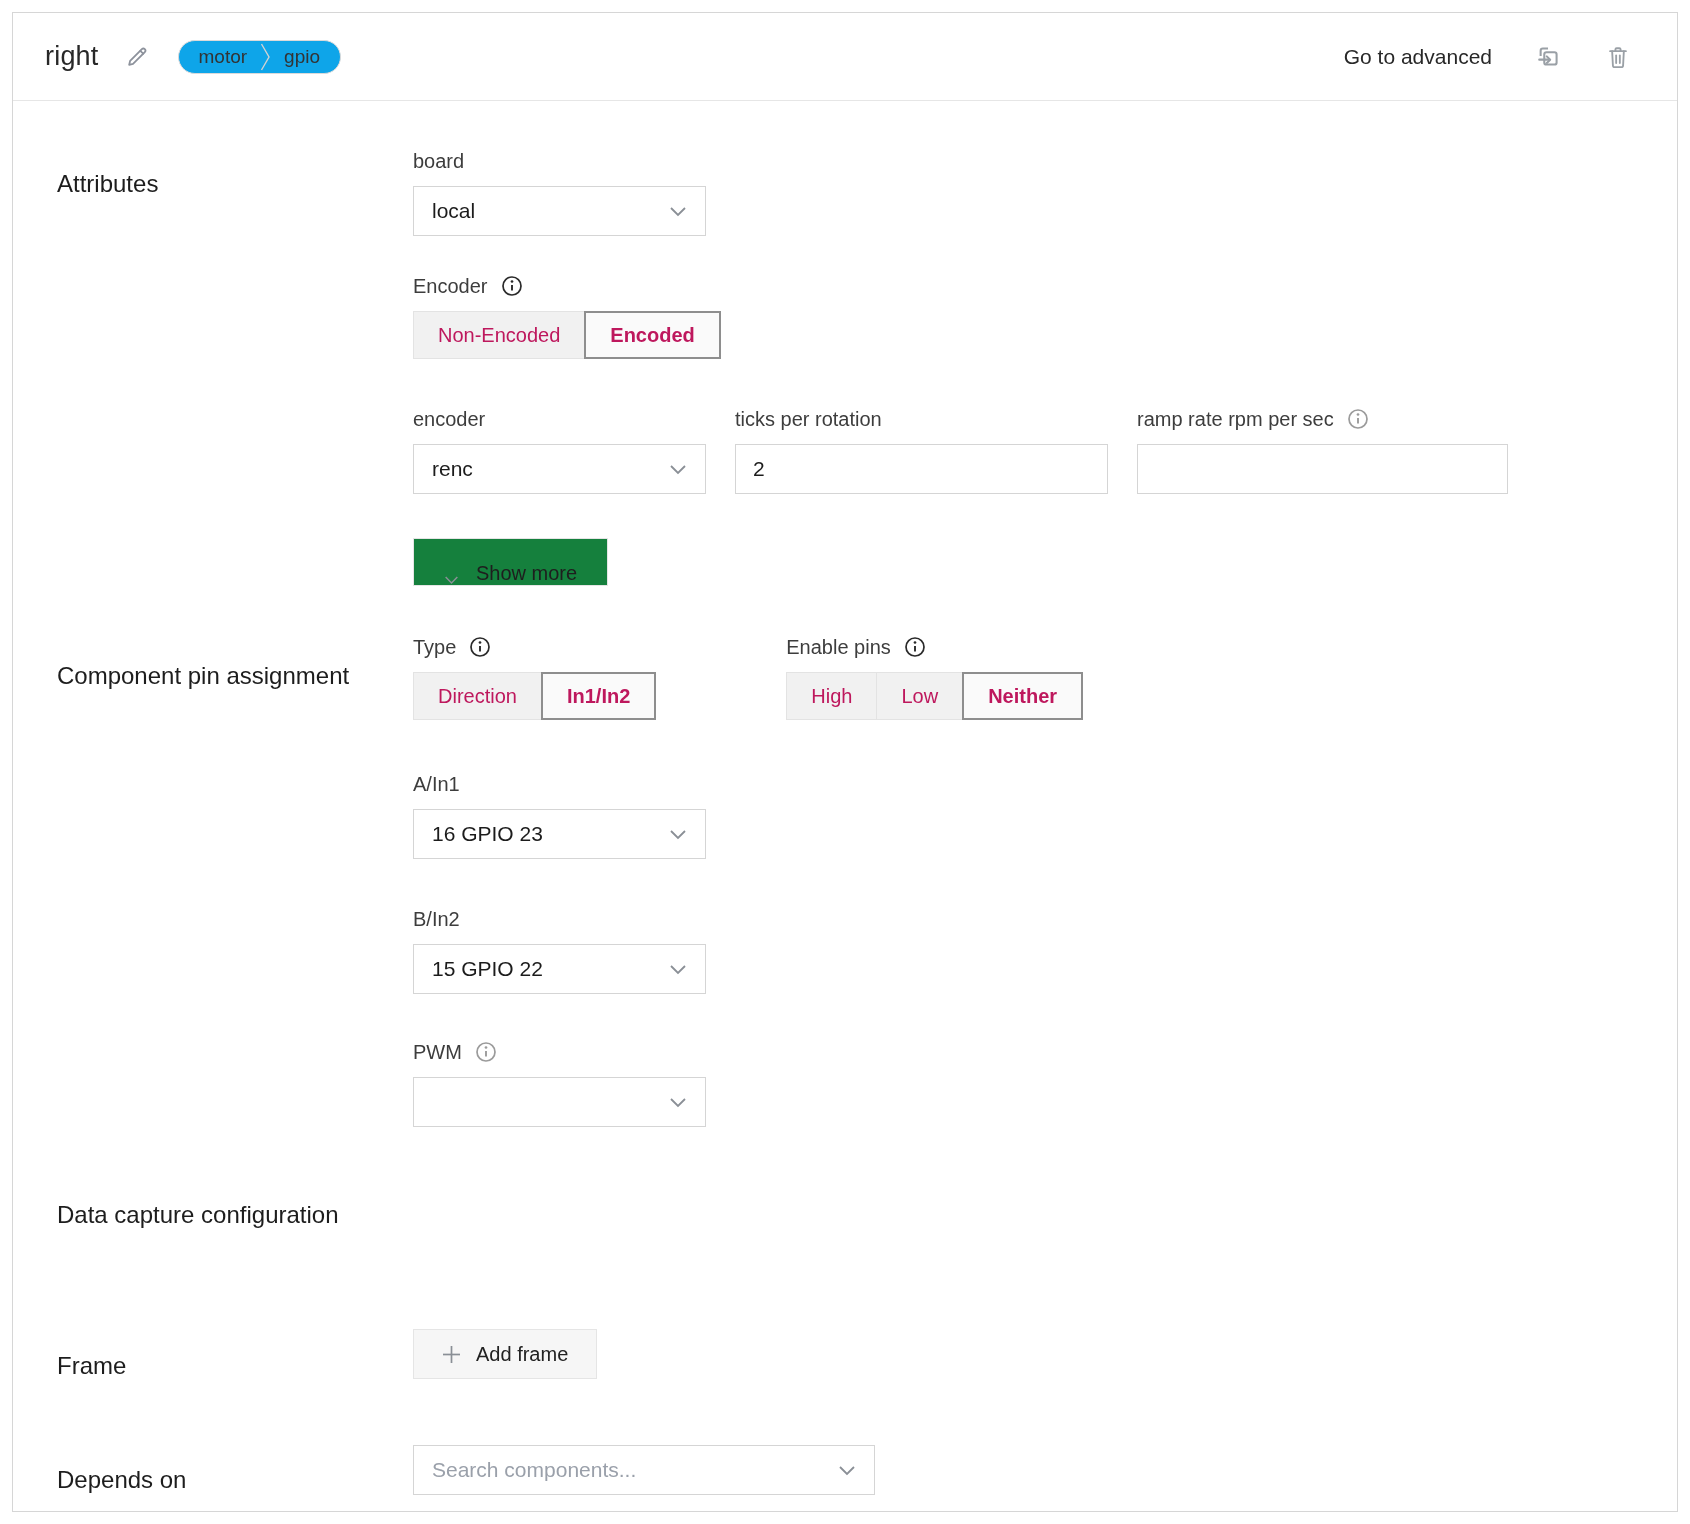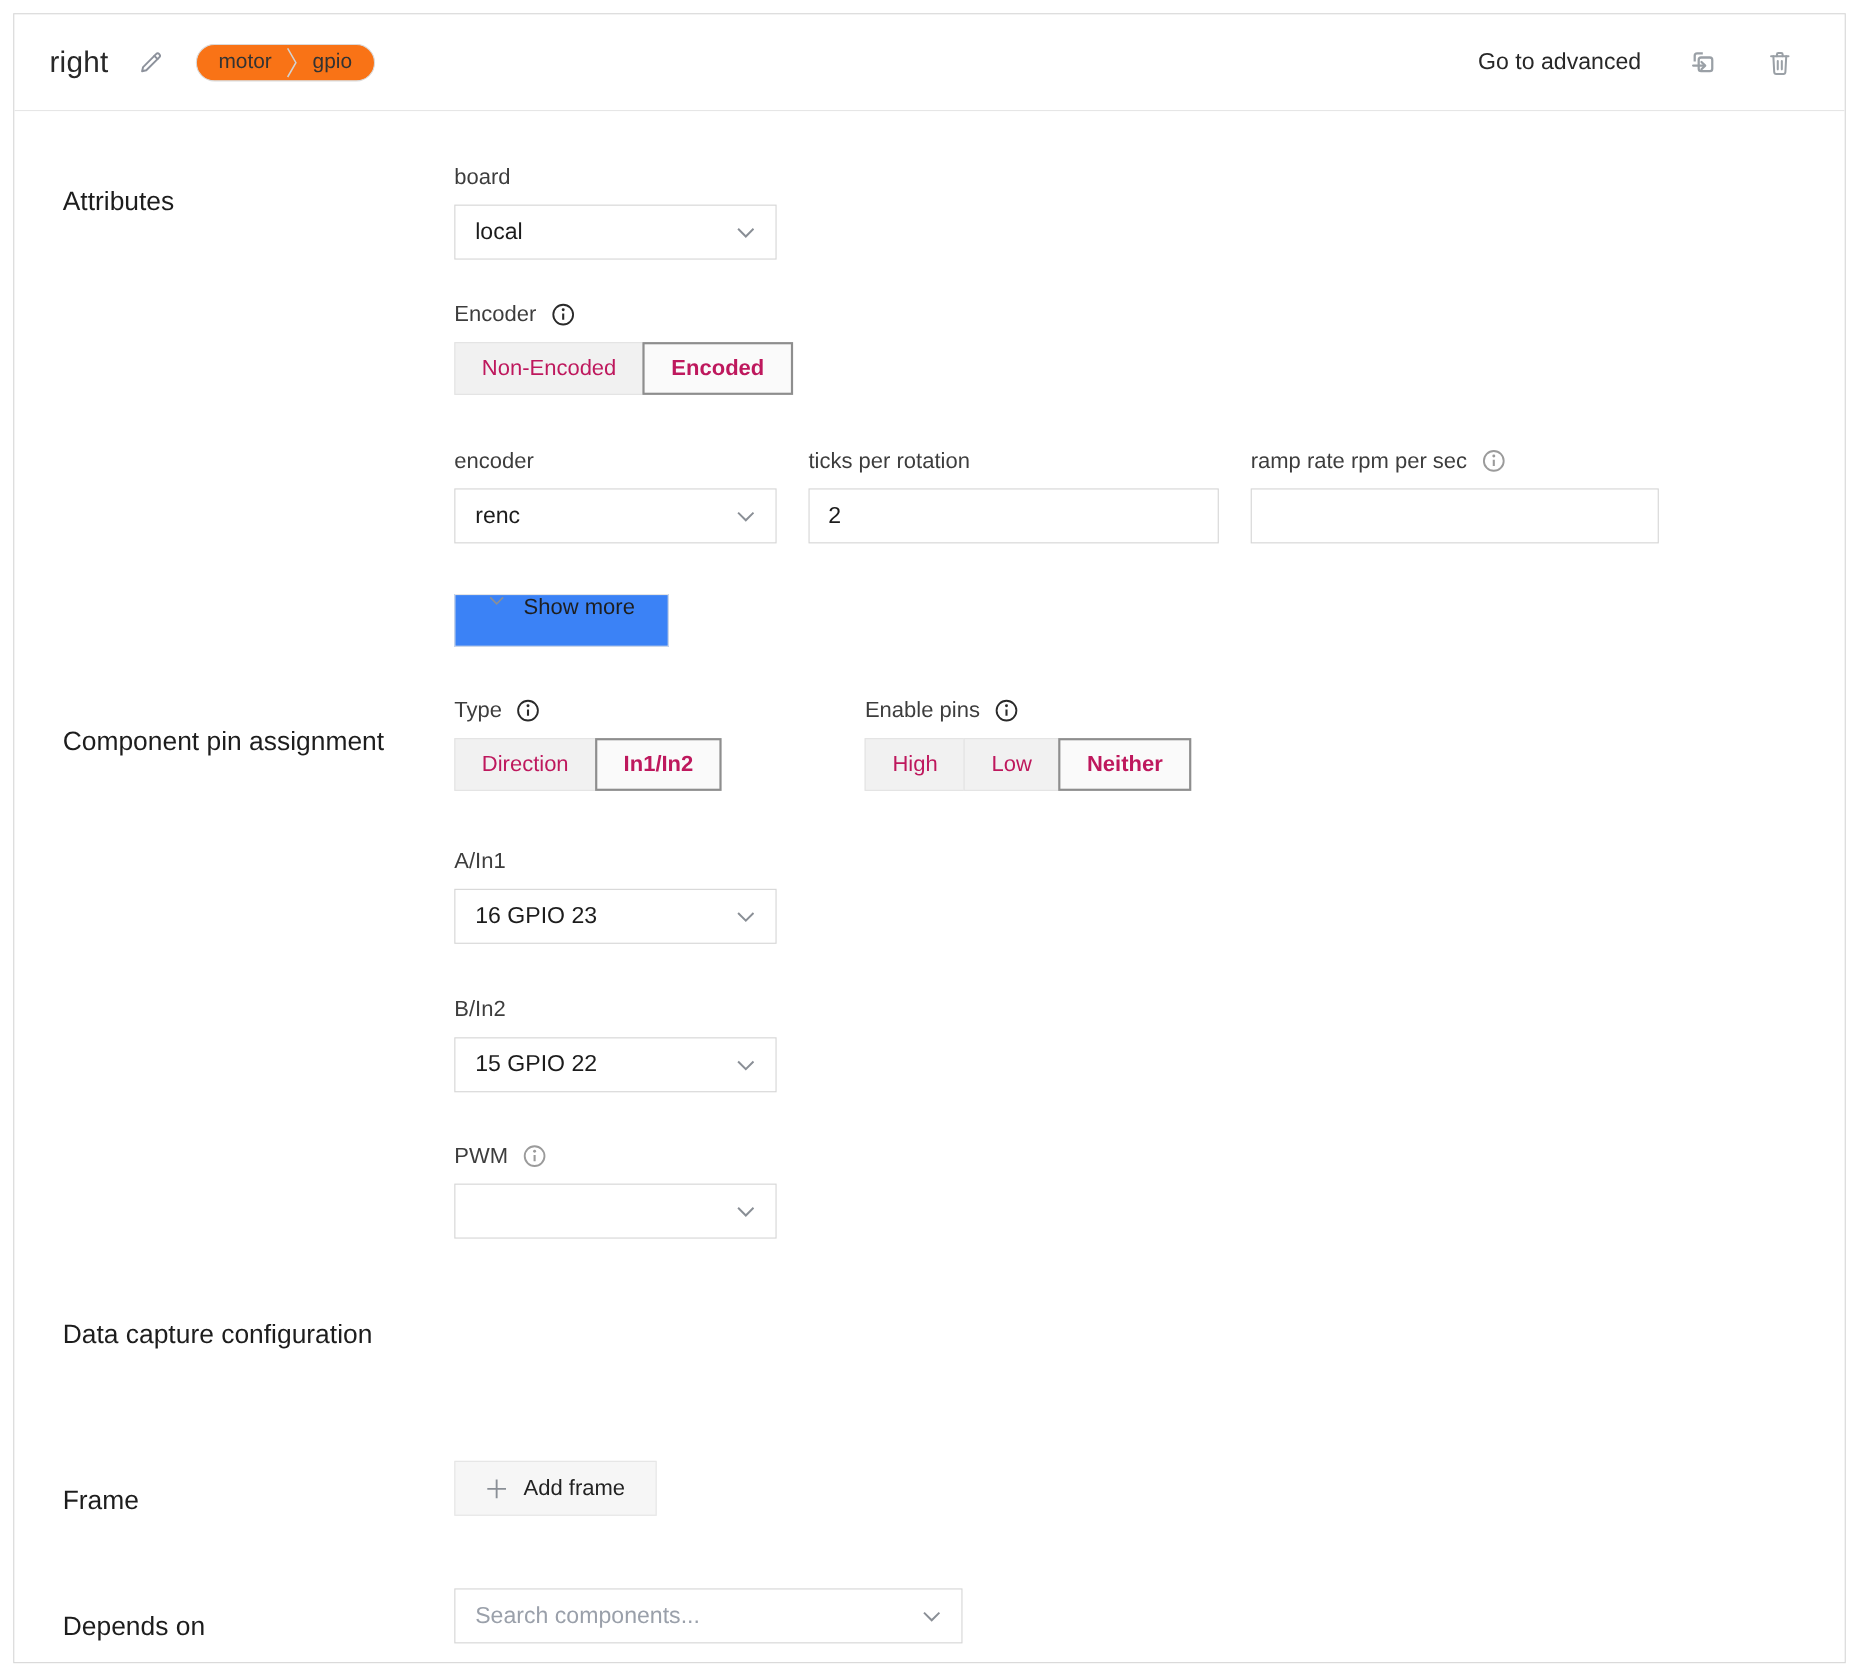--- a/index.html
+++ b/index.html
@@ -4,21 +4,21 @@
 <style>
   * { box-sizing: border-box; margin: 0; padding: 0; }
   html,body { width:1690px; height:1524px; background:#ffffff; font-family:"Liberation Sans", sans-serif; }
   .card { position:absolute; left:12px; top:12px; right:12px; bottom:12px; background:#fff; border:1px solid #d6d6d6; overflow:hidden; }
 
   
   .hdr { height:88px; display:flex; align-items:center; justify-content:space-between; padding:0 46px 0 32px; border-bottom:1px solid #e6e6e6; }
   .hdr-left { display:flex; align-items:center; }
   .title { font-size:27px; font-weight:400; color:#282828; letter-spacing:.2px; }
   .pencil { margin-left:26px; display:flex; align-items:center; cursor:pointer; }
-  .badge { margin-left:28px; height:34px; display:flex; align-items:center; border:1px solid #dadada; background:#f97316; border-radius:17px; padding:0 20px; }
+  .badge { margin-left:28px; height:34px; display:flex; align-items:center; border:1px solid #dadada; background:#0ea5e9; border-radius:17px; padding:0 20px; }
   .badge .tag { font-size:19px; color:#333; }
   .badge .divider { margin:0 13px; display:flex; align-items:center; }
   .hdr-right { display:flex; align-items:center; }
   .advanced { font-size:21px; color:#282828; cursor:pointer; }
   .icon-btn { background:none; border:none; cursor:pointer; display:flex; align-items:center; margin-left:42px; padding:0; }
 
   
   .main { padding:46px 0 0 44px; }
   .row { display:flex; }
   .row-label { width:356px; flex-shrink:0; font-size:24px; color:#1d1d1d; line-height:38px; }
@@ -30,21 +30,21 @@
   .select .ph { color:#9aa0aa; }
 
   .text-input { width:373px; height:50px; border:1px solid #d5d5d5; padding:0 17px; font-size:21px; color:#1c1c1c; font-family:"Liberation Sans", sans-serif; outline:none; background:#fff; }
 
   .segmented { display:flex; }
   .seg { height:48px; display:flex; align-items:center; padding:0 24px; background:#f1f1f1; border:1px solid #e3e3e3; margin-left:-1px; font-size:20px; color:#be185d; cursor:pointer; font-family:"Liberation Sans", sans-serif; }
   .seg:first-child { margin-left:0; }
   .seg.selected { background:#fafafa; border:2px solid #8e8e8e; font-weight:bold; color:#be185d; position:relative; z-index:1; }
 
   .ghost-btn { height:50px; display:inline-flex; align-items:center; gap:15px; padding:0 28px; background:#f6f6f6; border:1px solid #e5e5e5; font-size:20px; color:#222; cursor:pointer; font-family:"Liberation Sans", sans-serif; }
-  .showmore-btn { height:48px; display:inline-flex; align-items:flex-start; gap:17px; padding:0 30px; background:#3b82f6; border:1px solid #e5e5e5; font-size:20px; color:#1e1e1e; cursor:pointer; font-family:"Liberation Sans", sans-serif; }
+  .showmore-btn { height:48px; display:inline-flex; align-items:flex-end; gap:17px; padding:0 30px; background:#15803d; border:1px solid #e5e5e5; font-size:20px; color:#1e1e1e; cursor:pointer; font-family:"Liberation Sans", sans-serif; }
 
   .info-dark { color:#2a2a2a; display:flex; }
   .info-gray { color:#9b9b9b; display:flex; }
 
   
   .grp-board { margin-bottom:36px; }
   .grp-encmode { margin-bottom:46px; }
   .enc-row { display:flex; gap:29px; margin-bottom:44px; }
   .row-pins { margin-top:44px; }
   .pins-top { display:flex; }

